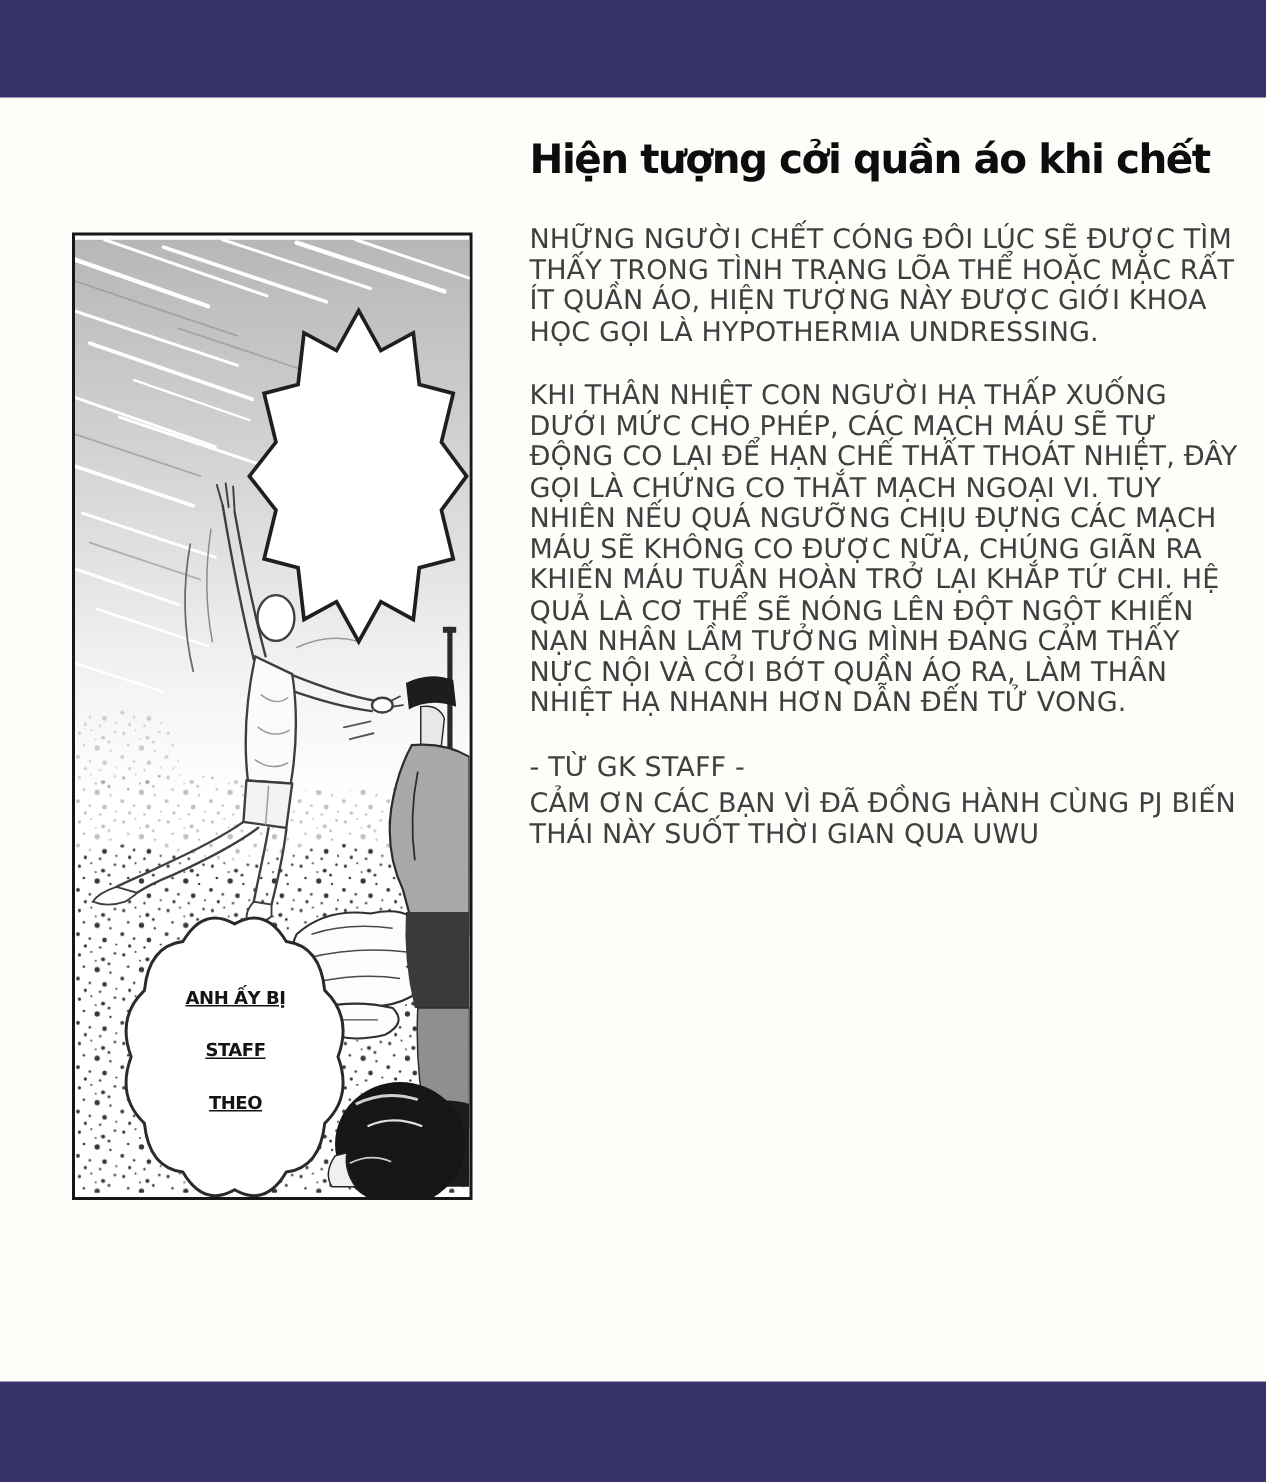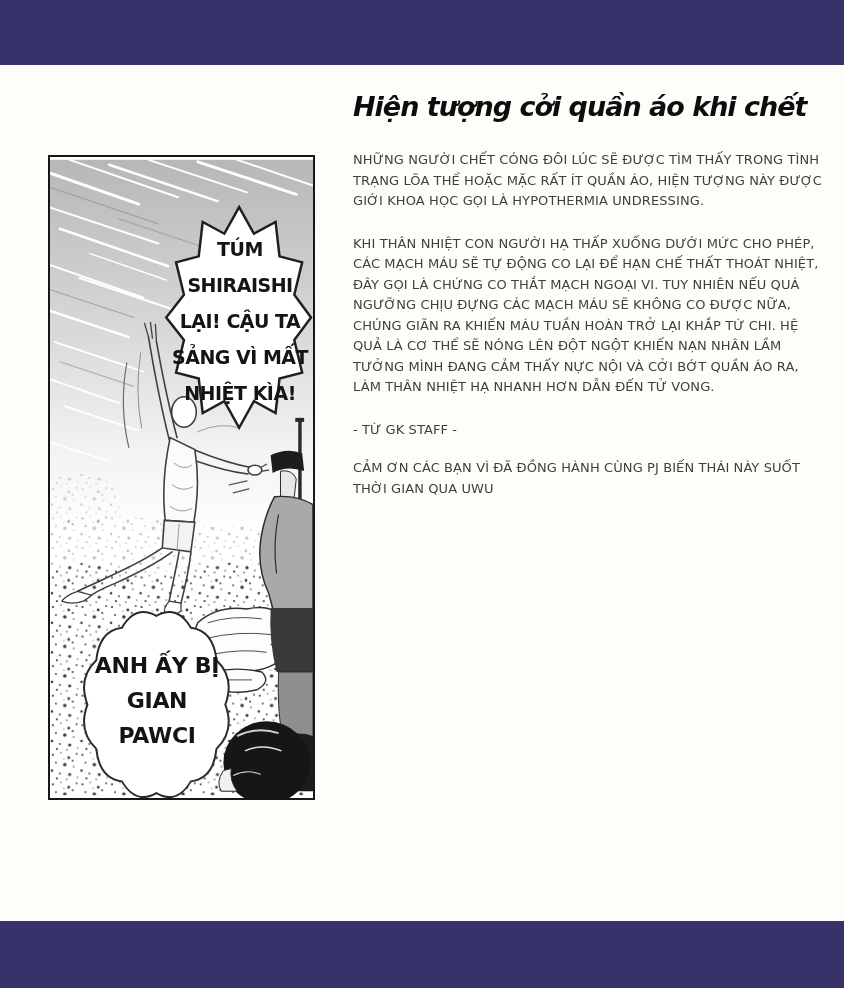--- a/index.html
+++ b/index.html
@@ -10,30 +10,30 @@
   .band.top{top:0;height:65px;}
   .band.bottom{top:921px;height:67px;}
 
   
   .panel{position:absolute;left:48px;top:155px;width:267px;height:645px;
          box-sizing:border-box;border:2px solid #171717;background:#fff;}
   .panel svg{display:block;width:100%;height:100%;}
   .bubble-text{position:absolute;text-align:center;font-weight:bold;color:#141414;}
   .bubble-text div{white-space:nowrap;}
   .shout-text{left:114px;top:74px;width:152px;font-size:19px;line-height:36px;letter-spacing:-0.5px;}
-  .thought-text{left:34px;top:491px;width:146px;font-size:22px;line-height:35px;letter-spacing:-0.3px;}
+  .thought-text{left:34px;top:491px;width:146px;font-size:12px;line-height:35px;letter-spacing:-0.3px;text-decoration:underline;}
 
   
   .article{position:absolute;left:353px;top:86px;width:476px;}
   .headline{margin:0 0 23px 0;font-size:27px;line-height:41px;font-weight:bold;
             color:#0d0d0d;letter-spacing:-1px;}
-  .headline div{white-space:nowrap;font-style:italic;}
-  .body-copy p{margin:0 0 22px 0;font-size:13px;line-height:20.5px;color:#3f3f3f;
+  .headline div{white-space:nowrap;}
+  .body-copy p{margin:0 0 22px 0;font-size:18px;line-height:20.5px;color:#3f3f3f;
                letter-spacing:0.1px;}
-  .body-copy p.credit{margin-bottom:18px;}
+  .body-copy p.credit{margin-bottom:4px;}
   .body-copy p.thanks{margin-bottom:4px;}
 </style>
 </head>
 <body>
 
 <div class="page" style="background-color: rgb(253, 253, 249);">
 
   <div class="band top" style="background-color: rgb(55, 50, 106);"></div>
   <div class="band bottom" style="background-color: rgb(55, 50, 106);"></div>
 
@@ -156,31 +156,24 @@
         <path d="M131,398 C128,416 124,432 121,448"></path>
         <path d="M143,399 C141,417 137,434 133,450"></path>
         <path d="M121,448 Q114,456 117,462 Q127,463 133,458 L133,450 Z" fill="#ffffff" stroke-width="1.3"></path>
       </g>
 
       <polygon points="265,160 248,137 256,104 233,98 229,63 207,75 192,48 177,75 155,63 151,98 128,104 136,137 118,160 136,183 128,216 151,222 155,257 177,245 192,272 207,245 229,257 233,222 256,216 248,183" fill="#ffffff" stroke="#1f1f1f" stroke-width="2.5" stroke-linejoin="miter"></polygon>
 
       <path d="M178,553 Q188,526 169,508 Q166,478 143,475 Q129,451 108,463 Q87,451 73,475 Q50,478 47,508 Q28,526 38,553 Q28,580 47,598 Q50,628 73,631 Q87,655 108,643 Q129,655 143,631 Q166,628 169,598 Q188,580 178,553 Z" fill="#ffffff" stroke="#2a2a2a" stroke-width="2"></path>
     </svg>
 
-    <div class="bubble-text shout-text">
-      <div>TÚM</div>
-      <div>SHIRAISHI</div>
-      <div>LẠI! CẬU TA</div>
-      <div>SẢNG VÌ MẤT</div>
-      <div>NHIỆT KÌA!</div>
-    </div>
     <div class="bubble-text thought-text">
       <div>ANH ẤY BỊ</div>
-      <div>GIAN</div>
-      <div>PAWCI</div>
+      <div>STAFF</div>
+      <div>THEO</div>
     </div>
   </div>
 
   <div class="article">
     <h1 class="headline">
       <div>Hiện tượng cởi quần áo khi chết</div>
     </h1>
     <div class="body-copy">
       <p>NHỮNG NGƯỜI CHẾT CÓNG ĐÔI LÚC SẼ ĐƯỢC TÌM THẤY TRONG TÌNH TRẠNG LÕA THỂ HOẶC MẶC RẤT ÍT QUẦN ÁO, HIỆN TƯỢNG NÀY ĐƯỢC GIỚI KHOA HỌC GỌI LÀ HYPOTHERMIA UNDRESSING.</p>
       <p>KHI THÂN NHIỆT CON NGƯỜI HẠ THẤP XUỐNG DƯỚI MỨC CHO PHÉP, CÁC MẠCH MÁU SẼ TỰ ĐỘNG CO LẠI ĐỂ HẠN CHẾ THẤT THOÁT NHIỆT, ĐÂY GỌI LÀ CHỨNG CO THẮT MẠCH NGOẠI VI. TUY NHIÊN NẾU QUÁ NGƯỠNG CHỊU ĐỰNG CÁC MẠCH MÁU SẼ KHÔNG CO ĐƯỢC NỮA, CHÚNG GIÃN RA KHIẾN MÁU TUẦN HOÀN TRỞ LẠI KHẮP TỨ CHI. HỆ QUẢ LÀ CƠ THỂ SẼ NÓNG LÊN ĐỘT NGỘT KHIẾN NẠN NHÂN LẦM TƯỞNG MÌNH ĐANG CẢM THẤY NỰC NỘI VÀ CỞI BỚT QUẦN ÁO RA, LÀM THÂN NHIỆT HẠ NHANH HƠN DẪN ĐẾN TỬ VONG.</p>

